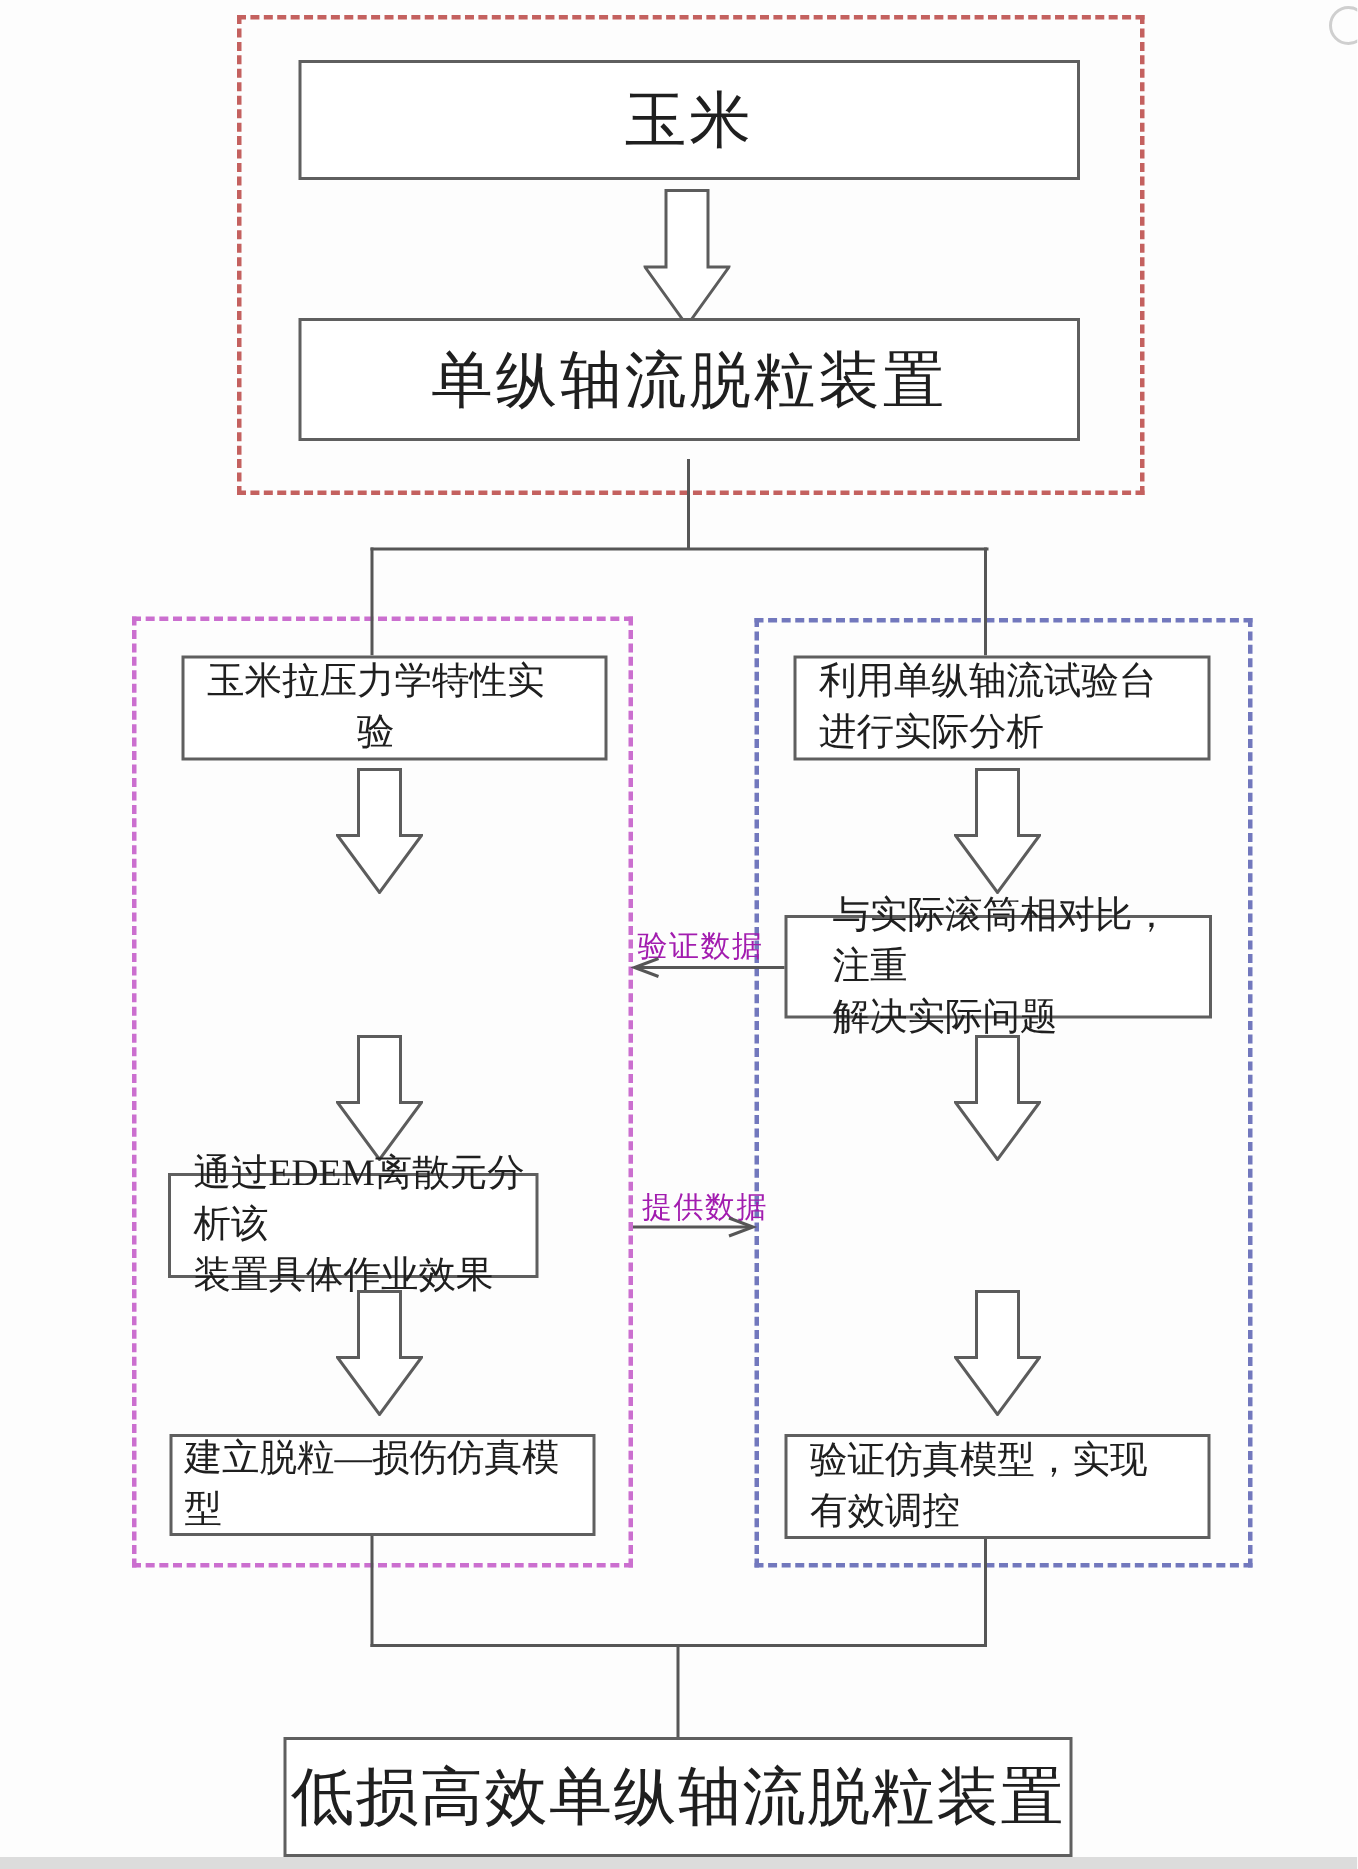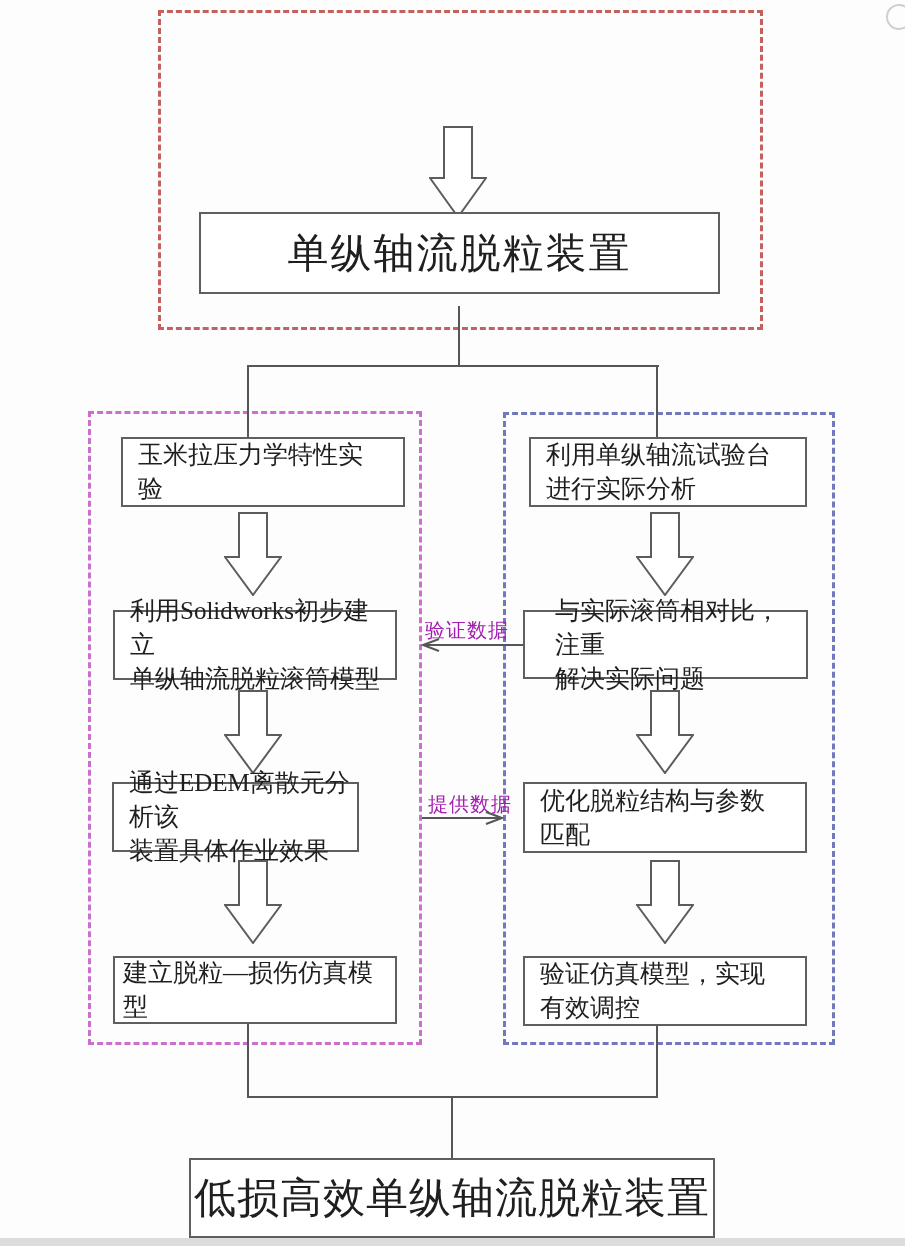--- a/index.html
+++ b/index.html
@@ -37,54 +37,51 @@
 
   <div class="line" style="left:458px;top:306px;width:2px;height:60px;"></div>
   <div class="line" style="left:247px;top:365px;width:412px;height:2px;"></div>
   <div class="line" style="left:247px;top:365px;width:2px;height:72px;"></div>
   <div class="line" style="left:656px;top:365px;width:2px;height:72px;"></div>
   <div class="line" style="left:247px;top:1024px;width:2px;height:74px;"></div>
   <div class="line" style="left:656px;top:1026px;width:2px;height:72px;"></div>
   <div class="line" style="left:247px;top:1096px;width:411px;height:2px;"></div>
   <div class="line" style="left:451px;top:1096px;width:2px;height:62px;"></div>
 
+  <div class="fbox center big" style="left:199px;top:40px;width:521px;height:80px;">玉米</div>
   <svg class="barrow" style="left:429px;top:126px;" width="58" height="92" viewBox="0 0 58 92">
     <polygon points="15,1 43,1 43,52 57,52 29,91 1,52 15,52" fill="#ffffff" stroke="#5c5c5c" stroke-width="2"></polygon>
   </svg>
   <div class="fbox center big" style="left:199px;top:212px;width:521px;height:82px;">单纵轴流脱粒装置</div>
 
-  <div class="fbox col" style="left:121px;top:437px;width:284px;height:70px;">玉米拉压力学特性实
+  <div class="fbox col" style="left:121px;top:437px;width:284px;height:70px;text-align:center;">玉米拉压力学特性实
 验</div>
   <svg class="barrow" style="left:224px;top:512px;" width="58" height="84" viewBox="0 0 58 84">
     <polygon points="15,1 43,1 43,45 57,45 29,83 1,45 15,45" fill="#ffffff" stroke="#5c5c5c" stroke-width="2"></polygon>
   </svg>
-  <div class="fbox col" style="left:113px;top:610px;width:284px;height:70px;">利用Solidworks初步建立
-单纵轴流脱粒滚筒模型</div>
   <svg class="barrow" style="left:224px;top:690px;" width="58" height="84" viewBox="0 0 58 84">
     <polygon points="15,1 43,1 43,45 57,45 29,83 1,45 15,45" fill="#ffffff" stroke="#5c5c5c" stroke-width="2"></polygon>
   </svg>
   <div class="fbox col" style="left:112px;top:782px;width:247px;height:70px;">通过EDEM离散元分析该
 装置具体作业效果</div>
   <svg class="barrow" style="left:224px;top:860px;" width="58" height="84" viewBox="0 0 58 84">
     <polygon points="15,1 43,1 43,45 57,45 29,83 1,45 15,45" fill="#ffffff" stroke="#5c5c5c" stroke-width="2"></polygon>
   </svg>
   <div class="fbox col" style="left:529px;top:437px;width:278px;height:70px;">利用单纵轴流试验台
 进行实际分析</div>
 
   <div class="fbox col" style="left:113px;top:956px;width:284px;height:68px;padding-left:8px;">建立脱粒—损伤仿真模型</div>
   <svg class="barrow" style="left:636px;top:512px;" width="58" height="84" viewBox="0 0 58 84">
     <polygon points="15,1 43,1 43,45 57,45 29,83 1,45 15,45" fill="#ffffff" stroke="#5c5c5c" stroke-width="2"></polygon>
   </svg>
   <div class="fbox col" style="left:523px;top:610px;width:285px;height:69px;padding-left:30px;">与实际滚筒相对比，注重
 解决实际问题</div>
   <svg class="barrow" style="left:636px;top:690px;" width="58" height="84" viewBox="0 0 58 84">
     <polygon points="15,1 43,1 43,45 57,45 29,83 1,45 15,45" fill="#ffffff" stroke="#5c5c5c" stroke-width="2"></polygon>
   </svg>
-  <div class="fbox col" style="left:523px;top:782px;width:284px;height:71px;">优化脱粒结构与参数
-匹配</div>
   <svg class="barrow" style="left:636px;top:860px;" width="58" height="84" viewBox="0 0 58 84">
     <polygon points="15,1 43,1 43,45 57,45 29,83 1,45 15,45" fill="#ffffff" stroke="#5c5c5c" stroke-width="2"></polygon>
   </svg>
   <div class="fbox col" style="left:523px;top:956px;width:284px;height:70px;">验证仿真模型，实现
 有效调控</div>
 
   <div class="xlabel" style="left:425px;top:617px;">验证数据</div>
   <svg class="xarrow" style="left:420px;top:638px;" width="104" height="14" viewBox="0 0 104 14">
     <path d="M103,7 L4,7" stroke="#565656" stroke-width="2" fill="none"></path>
     <path d="M19,1 L3,7 L19,13" stroke="#565656" stroke-width="2" fill="none"></path>

